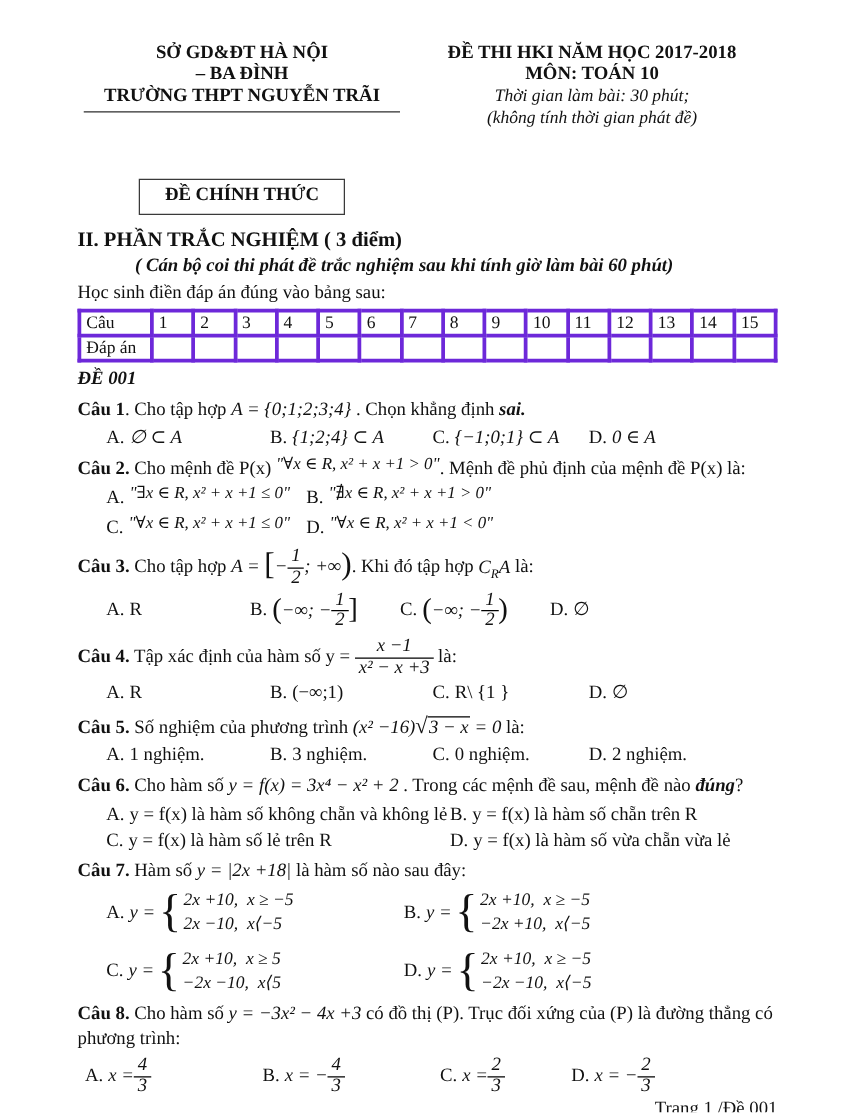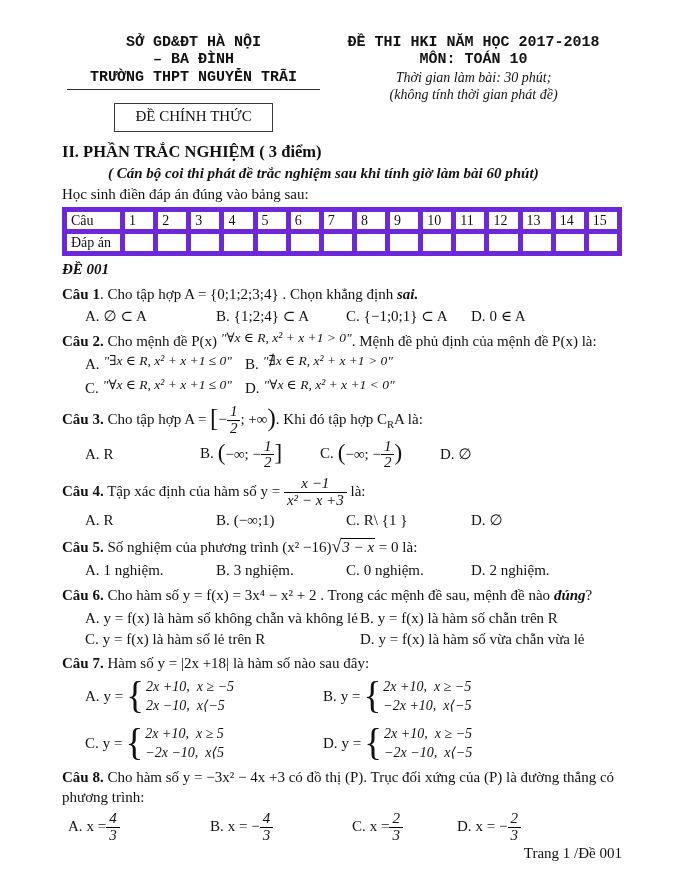--- a/index.html
+++ b/index.html
@@ -15,40 +15,40 @@
   .bold{font-weight:700;}
   .italic{font-style:italic;}
   .bi{font-weight:700;font-style:italic;}
 
   
   .header{display:flex;}
   .header-left{width:47%;}
   .header-right{width:53%;}
   .header-left .hline{border-top:1.4px solid #2e2e2e;width:96%;margin:3px auto 0;}
   .stamp-wrap{text-align:center;margin-top:13px;}
-  .stamp{display:inline-block;border:1.6px solid #3a3a3a;padding:3px 20px 4px;font-weight:400;}
-  .hl{line-height:1.16;font-family:Liberation Mono, monospace;}
+  .stamp{display:inline-block;border:1.6px solid #3a3a3a;padding:3px 20px 4px;font-weight:700;margin-top:40px;}
+  .hl{line-height:1.16;}
   .hr-it{font-size:14px;line-height:1.25;}
 
   
   .section-title{font-weight:700;font-size:16.5px;margin-top:9px;}
   .section-note{font-weight:700;font-style:italic;margin-left:46px;margin-top:1px;}
   .instruction{margin-top:1px;}
 
   
   table.ans{width:100%;border-collapse:collapse;table-layout:fixed;margin-top:3px;font-size:14px;}
-  table.ans td{border:5px solid #6d28d9;height:17px;line-height:17px;padding:0 0 0 4px;overflow:hidden;}
+  table.ans td{border:3px solid #6d28d9;height:17px;line-height:17px;padding:0 0 0 4px;overflow:hidden;}
   col.c0{width:58px;}
 
   .exam-code{text-align:left;font-weight:700;margin:4px 0 0;font-style:italic;}
 
   
   .q{margin-top:5px;}
   .q-num{font-weight:700;}
-  .math{}
+  .math{font-style:italic;}
   .opt-label{margin-right:4px;}
   .opts4{display:grid;grid-template-columns:131px 130px 125px 1fr;margin-left:23px;margin-top:2px;}
   .opts4.q3g{grid-template-columns:115px 120px 120px 1fr;align-items:center;}
   .opts4.q8g{margin-left:6px;grid-template-columns:142px 142px 105px 1fr;align-items:center;margin-top:4px;}
   .opts2{display:grid;grid-template-columns:160px 1fr;margin-left:23px;margin-top:3px;row-gap:5px;}
   .opts2.q6g{grid-template-columns:275px 1fr;row-gap:1px;}
   .opts2.q7g{grid-template-columns:238px 1fr;row-gap:9px;margin-top:4px;}
   .cont-line{margin-top:1px;}
 
   

